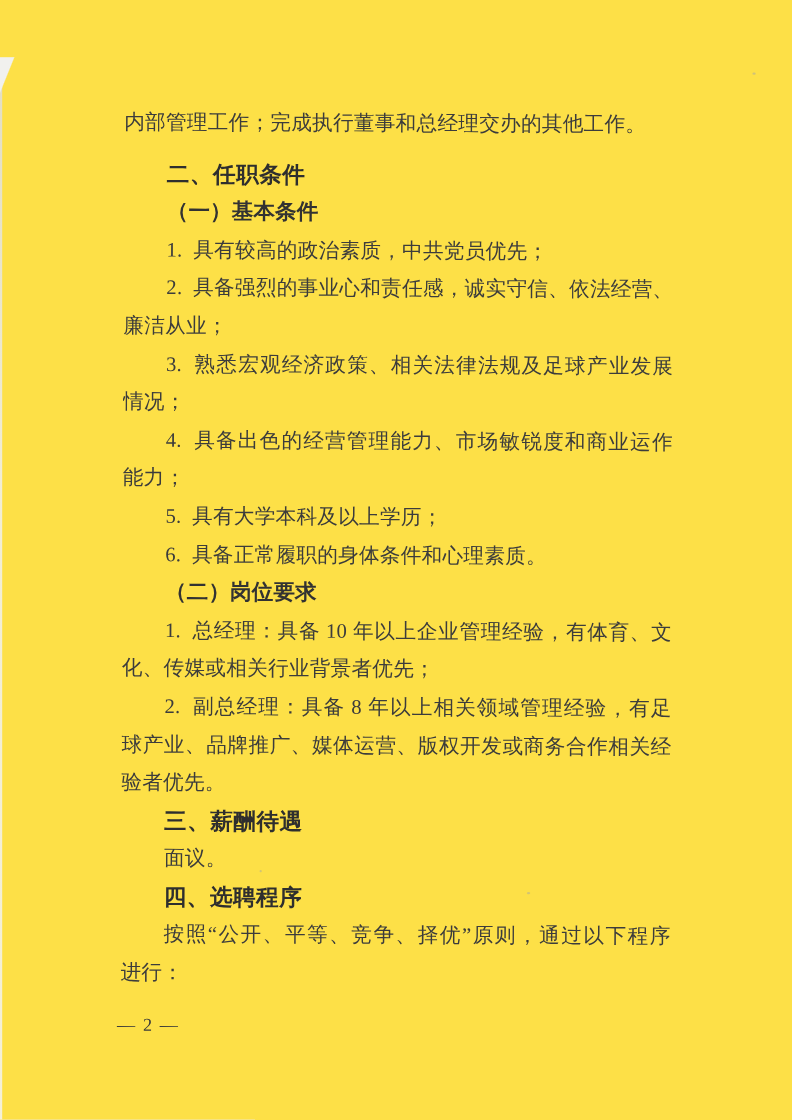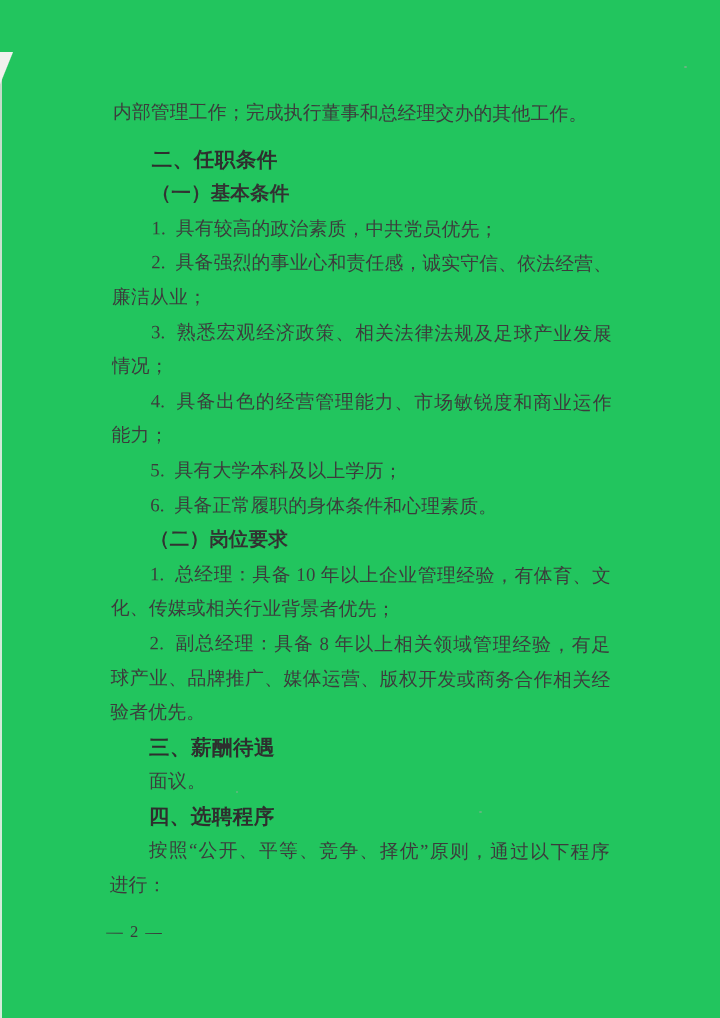--- a/index.html
+++ b/index.html
@@ -1,20 +1,20 @@
 <!DOCTYPE html>
 <html><head>
 <meta charset="utf-8">
 <style>
   html,body{margin:0;padding:0;background:#e9e9e7;}
   .page{
     position:relative;
     width:720px;height:1018px;
     margin:0 auto;
-    background:#22c55e;
+    background:#fde047;
     overflow:hidden;
     font-family:"Liberation Serif","DejaVu Serif",serif;
   }
   
   .edge-left{
     position:absolute;left:0;top:78px;width:2px;height:940px;
     background:linear-gradient(to bottom,#dededa,#f0f0ed 40%,#f3f3f0);
     opacity:.85;
   }
   .edge-corner{

